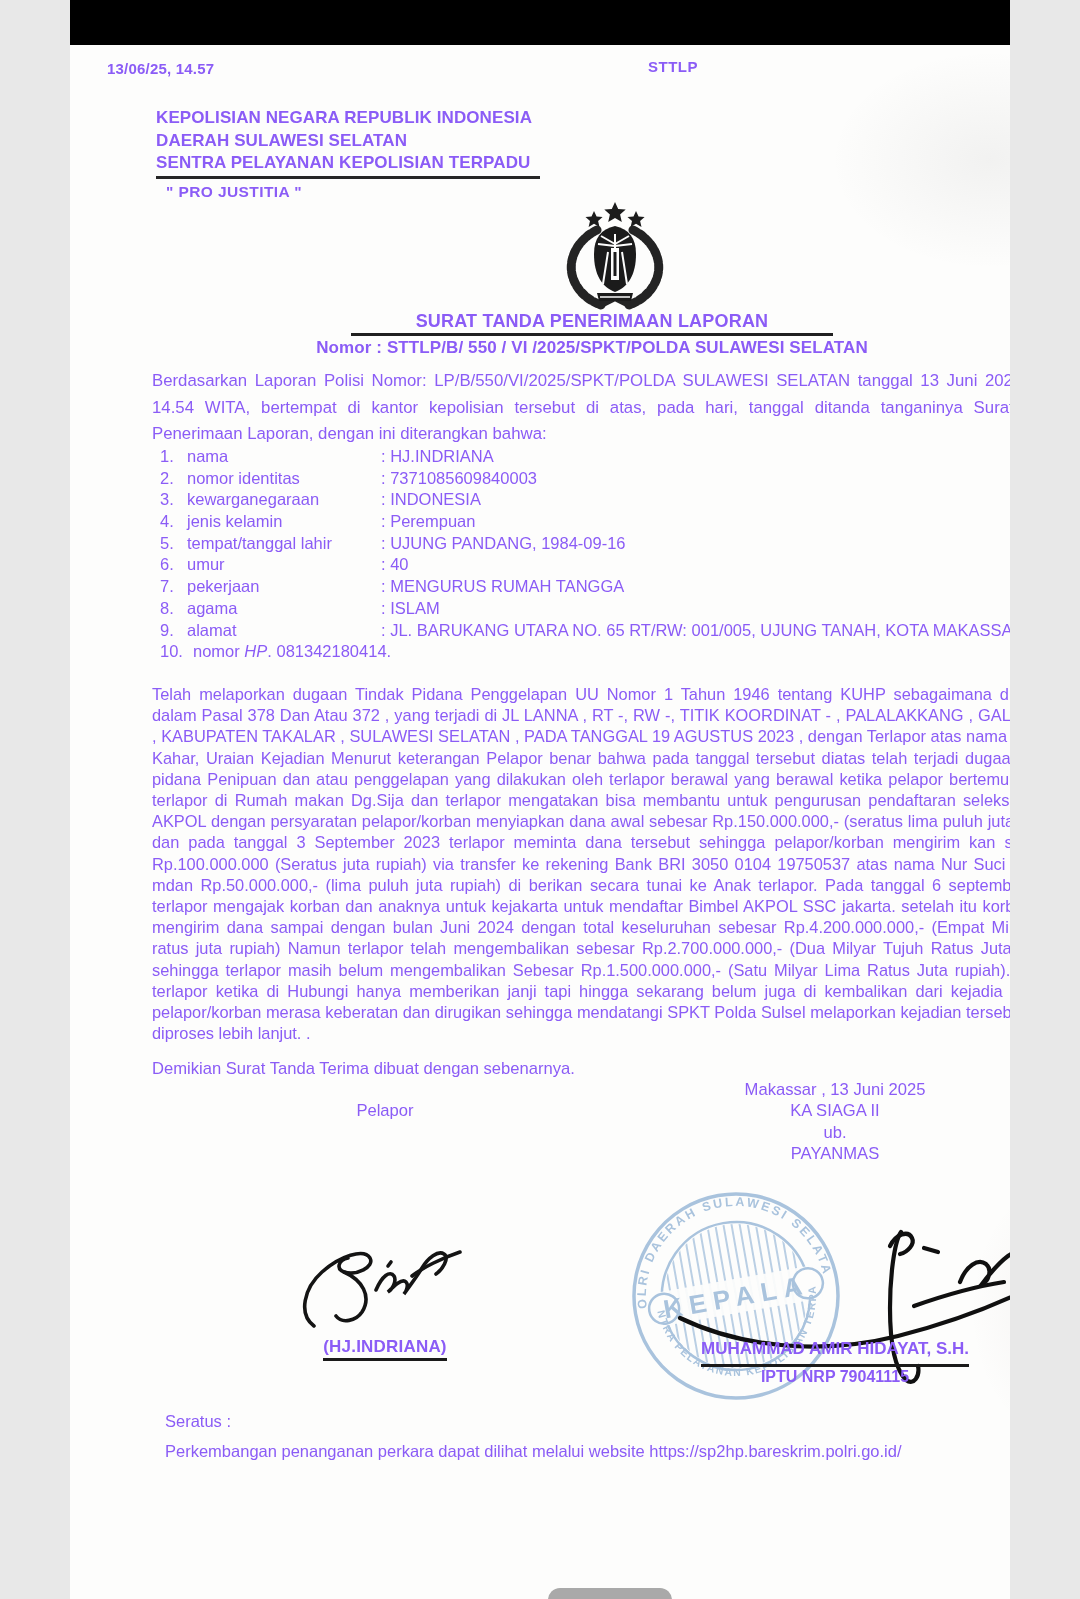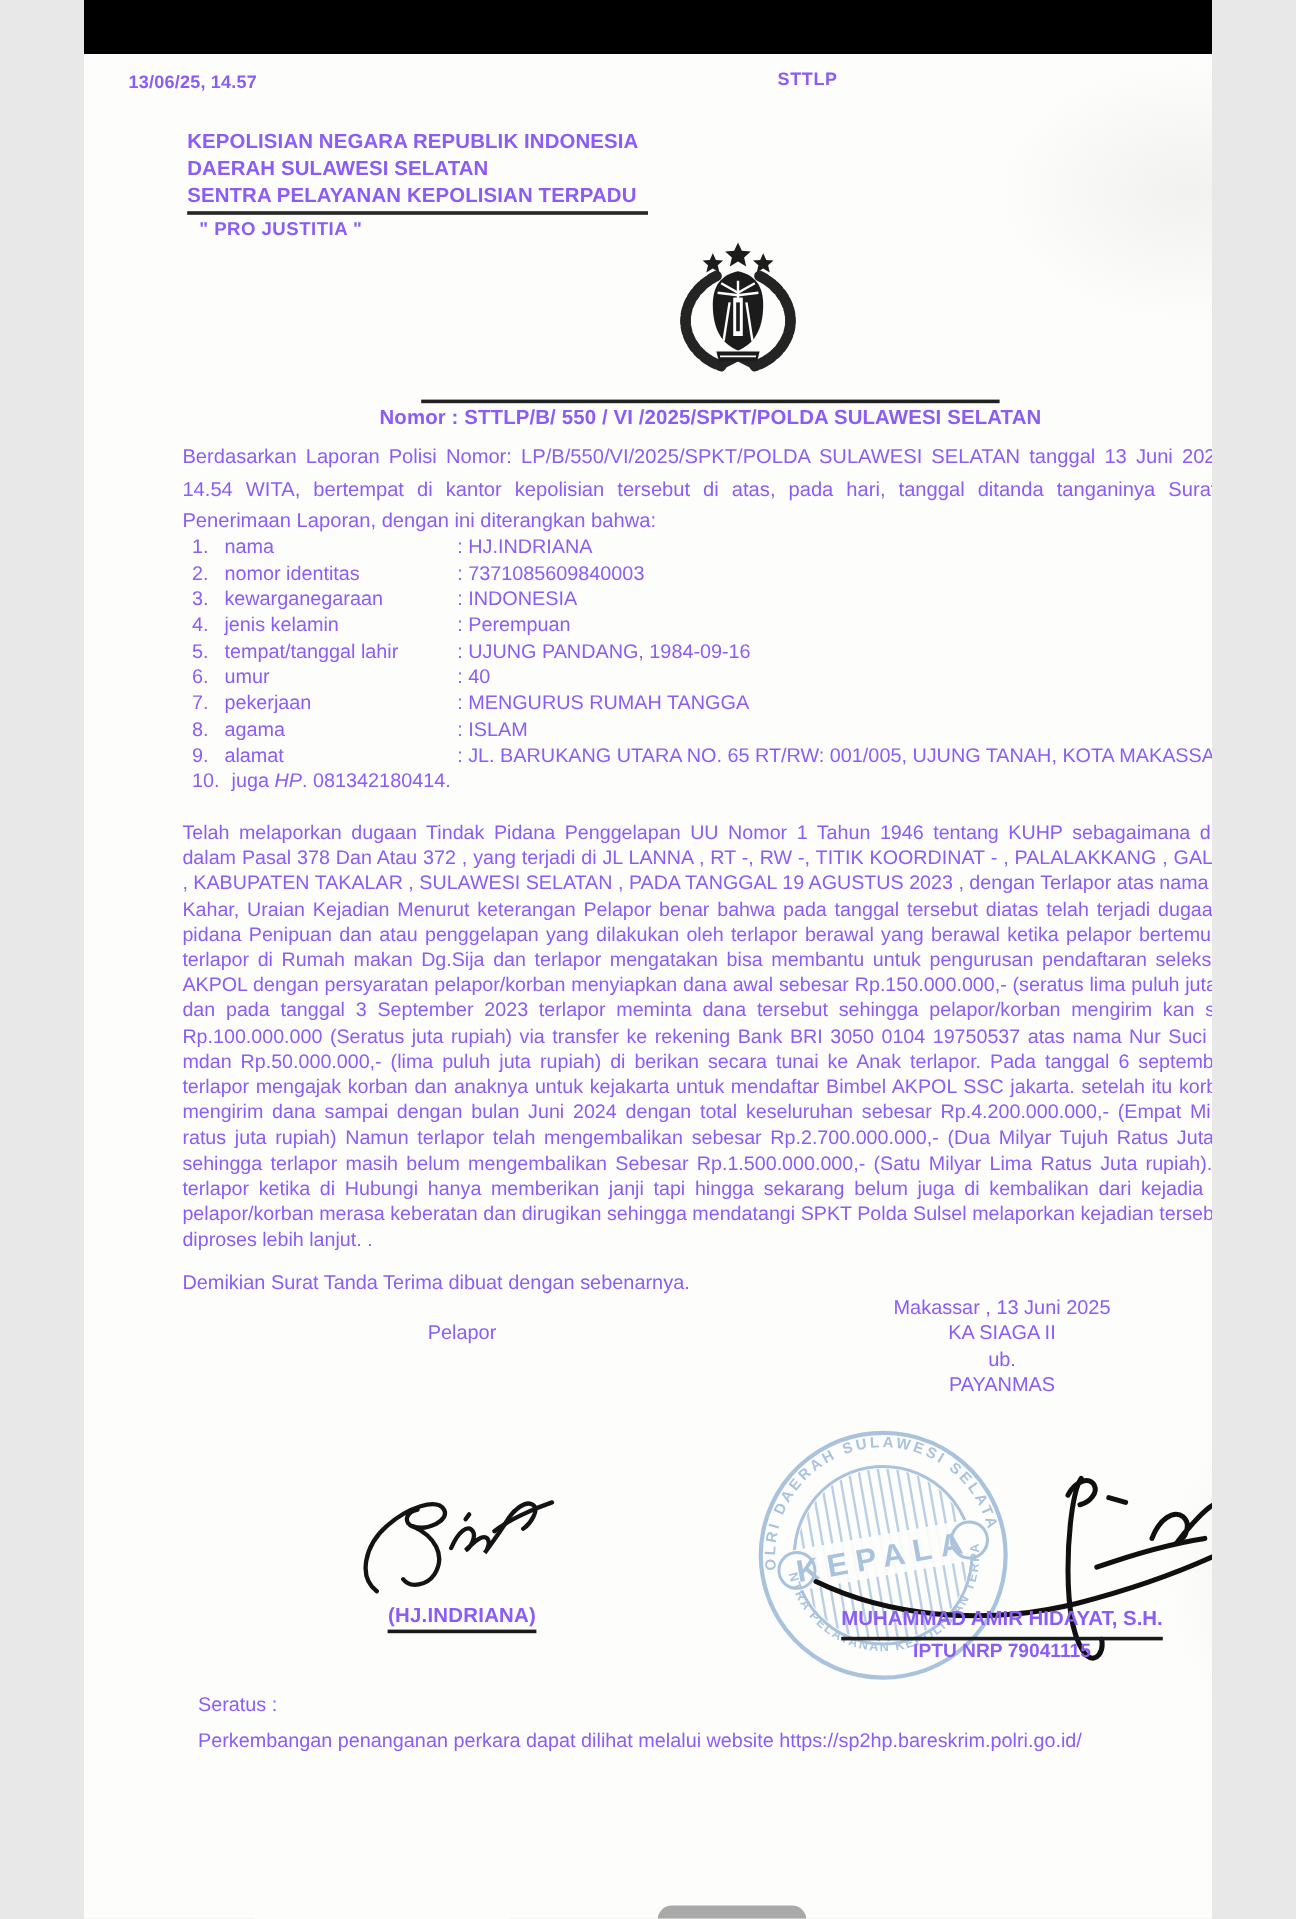--- a/index.html
+++ b/index.html
@@ -110,20 +110,23 @@
       <path d="M57 52 L52 84"></path>
       <path d="M71 52 L76 84"></path>
     </g>
     <rect x="60" y="48" width="8" height="32" fill="#fdfdfc"></rect>
     <rect x="62.5" y="52" width="3" height="24" fill="#1b1b1b"></rect>
 
     <path d="M46 93 L82 93 L80 101 L48 101 Z" fill="#1b1b1b"></path>
     <path d="M49 97 L79 97" stroke="#fdfdfc" stroke-width="1.5"></path>
   </svg>
 
+  <div class="abs title-block">
+    <div class="title-main">SURAT TANDA PENERIMAAN LAPORAN</div>
+  </div>
   <div class="abs title-rule"></div>
   <div class="abs title-number">Nomor : STTLP/B/ 550 / VI /2025/SPKT/POLDA SULAWESI SELATAN</div>
 
   <p class="abs intro" style="margin:0">Berdasarkan Laporan Polisi Nomor: LP/B/550/VI/2025/SPKT/POLDA SULAWESI SELATAN tanggal 13 Juni 2025 pukul 14.54 WITA, bertempat di kantor kepolisian tersebut di atas, pada hari, tanggal ditanda tanganinya Surat Tanda Penerimaan Laporan, dengan ini diterangkan bahwa:</p>
 
   <div class="abs rlist">
     <div class="rrow">
       <span class="rno">1.</span>
       <span class="rlabel">nama</span>
       <span class="rvalue">HJ.INDRIANA</span>
@@ -163,21 +166,21 @@
       <span class="rlabel">agama</span>
       <span class="rvalue">ISLAM</span>
     </div>
     <div class="rrow">
       <span class="rno">9.</span>
       <span class="rlabel">alamat</span>
       <span class="rvalue">JL. BARUKANG UTARA NO. 65 RT/RW: 001/005, UJUNG TANAH, KOTA MAKASSAR</span>
     </div>
     <div class="rrow">
       <span class="rno" style="width:33px">10.</span>
-      <span><span>juga </span><span class="hp-italic">HP</span><span>. 081342180414.</span></span>
+      <span><span>nomor </span><span class="hp-italic">HP</span><span>. 081342180414.</span></span>
     </div>
   </div>
 
   <p class="abs report-body" style="margin:0">Telah melaporkan dugaan Tindak Pidana Penggelapan UU Nomor 1 Tahun 1946 tentang KUHP sebagaimana dimaksud dalam Pasal 378 Dan Atau 372 , yang terjadi di JL LANNA , RT -, RW -, TITIK KOORDINAT - , PALALAKKANG , GALESONG , KABUPATEN TAKALAR , SULAWESI SELATAN , PADA TANGGAL 19 AGUSTUS 2023 , dengan Terlapor atas nama Roswati Kahar, Uraian Kejadian Menurut keterangan Pelapor benar bahwa pada tanggal tersebut diatas telah terjadi dugaan tindak pidana Penipuan dan atau penggelapan yang dilakukan oleh terlapor berawal yang berawal ketika pelapor bertemu dengan terlapor di Rumah makan Dg.Sija dan terlapor mengatakan bisa membantu untuk pengurusan pendaftaran seleksi Taruna AKPOL dengan persyaratan pelapor/korban menyiapkan dana awal sebesar Rp.150.000.000,- (seratus lima puluh juta rupiah) dan pada tanggal 3 September 2023 terlapor meminta dana tersebut sehingga pelapor/korban mengirim kan sejumlah Rp.100.000.000 (Seratus juta rupiah) via transfer ke rekening Bank BRI 3050 0104 19750537 atas nama Nur Suci Indasari mdan Rp.50.000.000,- (lima puluh juta rupiah) di berikan secara tunai ke Anak terlapor. Pada tanggal 6 september 2023 terlapor mengajak korban dan anaknya untuk kejakarta untuk mendaftar Bimbel AKPOL SSC jakarta. setelah itu korban rutin mengirim dana sampai dengan bulan Juni 2024 dengan total keseluruhan sebesar Rp.4.200.000.000,- (Empat Milyar dua ratus juta rupiah) Namun terlapor telah mengembalikan sebesar Rp.2.700.000.000,- (Dua Milyar Tujuh Ratus Juta rupiah) sehingga terlapor masih belum mengembalikan Sebesar Rp.1.500.000.000,- (Satu Milyar Lima Ratus Juta rupiah). Namun terlapor ketika di Hubungi hanya memberikan janji tapi hingga sekarang belum juga di kembalikan dari kejadia tersebut pelapor/korban merasa keberatan dan dirugikan sehingga mendatangi SPKT Polda Sulsel melaporkan kejadian tersebut untuk diproses lebih lanjut. .</p>
 
   <div class="abs closing">Demikian Surat Tanda Terima dibuat dengan sebenarnya.</div>
 
   <div class="abs pelapor-label">Pelapor</div>
 
   <div class="abs sign-right">

